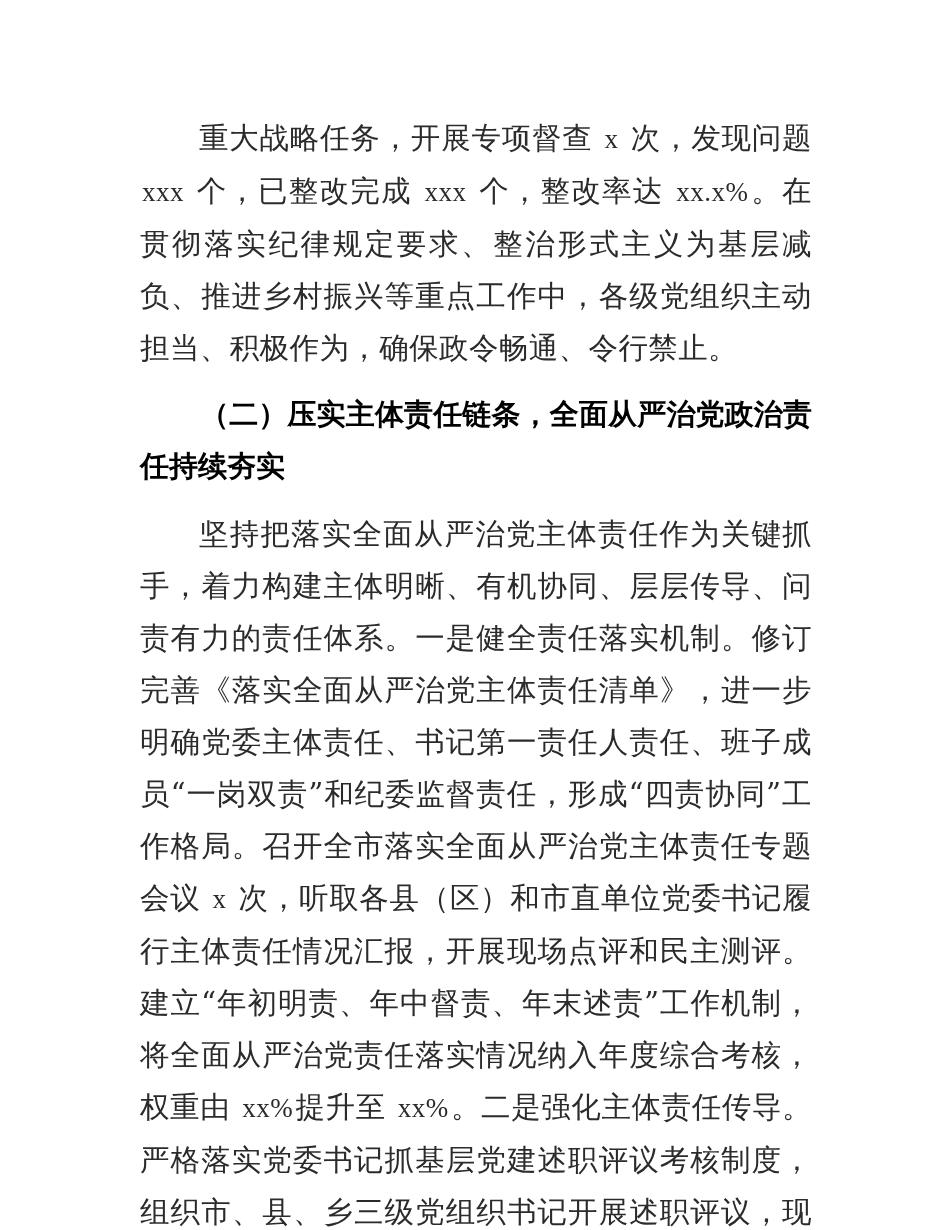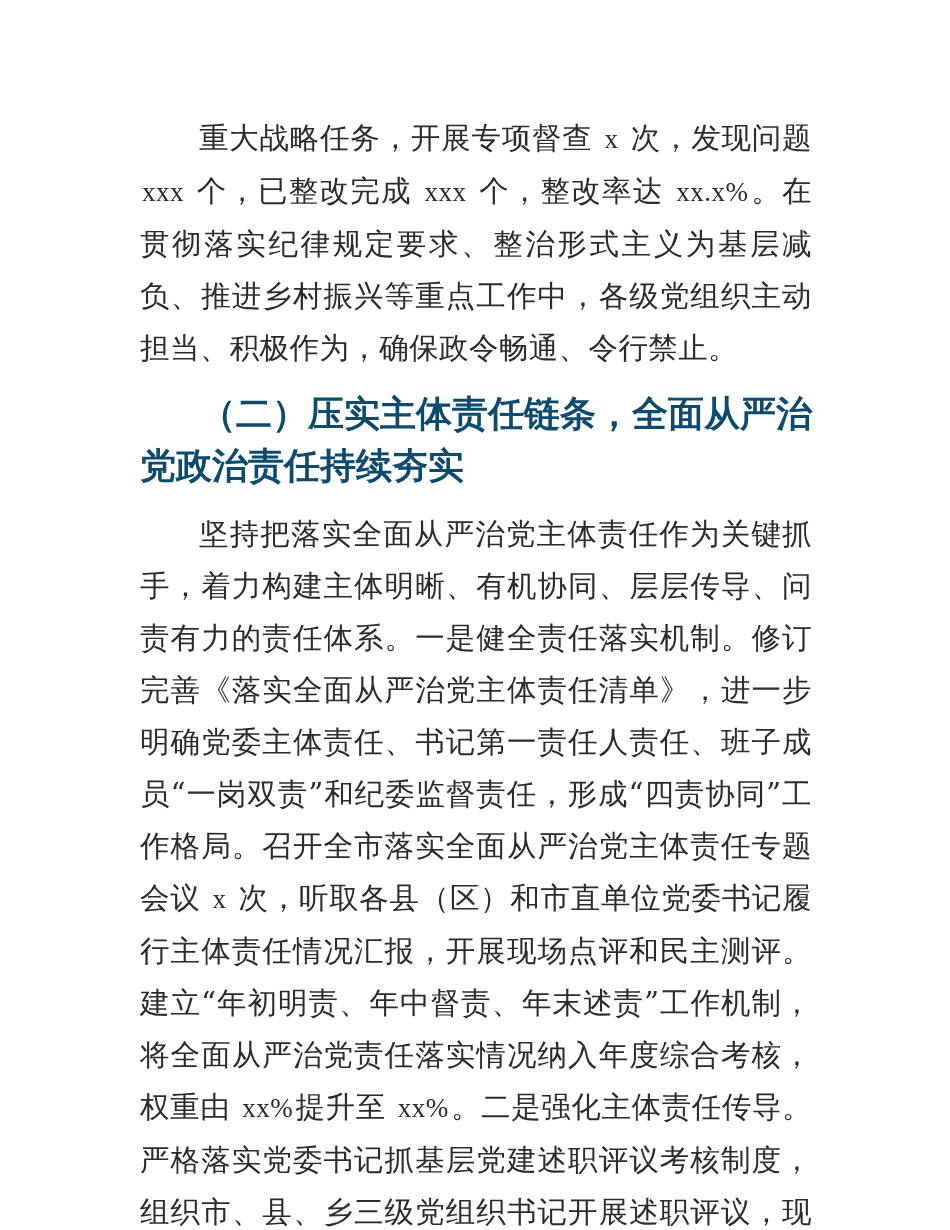--- a/index.html
+++ b/index.html
@@ -45,23 +45,23 @@
     -webkit-font-smoothing: antialiased;
   }
 
   .para.cont {
     text-indent: 59px;
   }
 
   
   .heading {
     font-family: Liberation Sans, sans-serif;
-    font-size: 36px;
+    font-size: 29px;
     line-height: 52px;
-    color: #0c4a6e;
+    color: #000000;
     font-weight: 700;
     text-align: justify;
     text-justify: inter-ideograph;
     text-indent: 60px;
     margin: 0;
     letter-spacing: 0px;
   }
 
   
   .lat {

